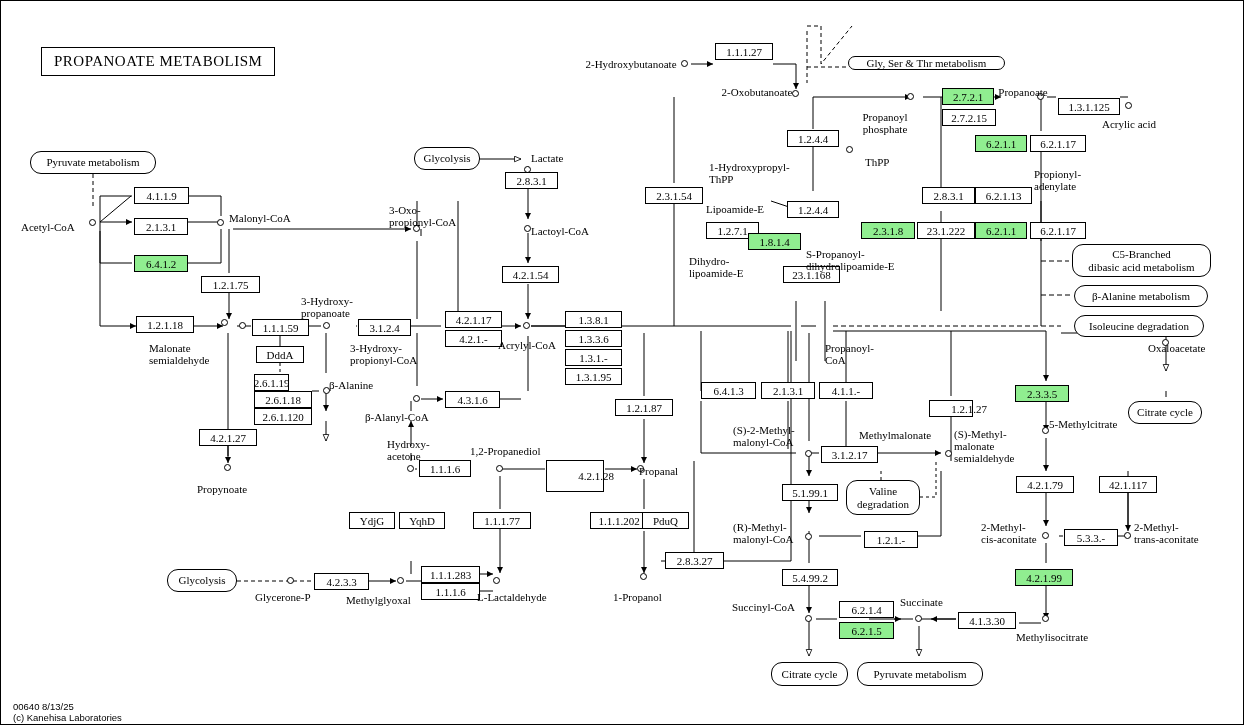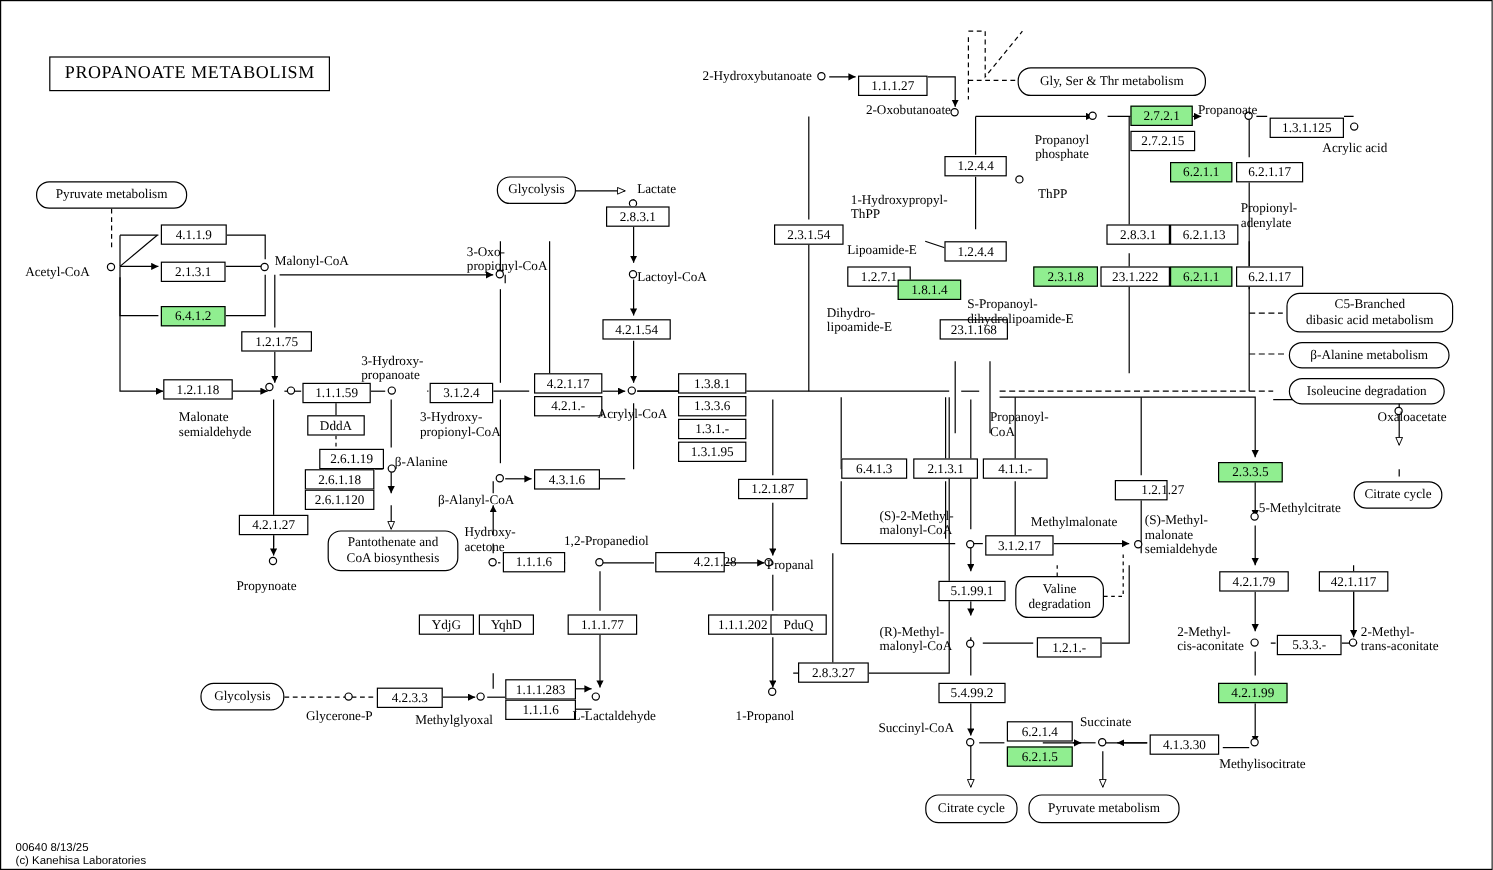--- a/index.html
+++ b/index.html
@@ -274,33 +274,32 @@
   <div class="node" style="left:804px;top:614px;"></div>
   <div class="node" style="left:914px;top:614px;"></div>
   <div class="node" style="left:1041px;top:426px;"></div>
   <div class="node" style="left:1041px;top:531px;"></div>
   <div class="node" style="left:1123px;top:531px;"></div>
   <div class="node" style="left:1161px;top:338px;"></div>
   <div class="node" style="left:1041px;top:614px;"></div>
 
   <div class="footer" style="left:12px; top:700px;">00640 8/13/25
 (c) Kanehisa Laboratories</div>
-    <div class="roundbox" style="left: 847px; top: 55px; width: 157px; height: 24px; display: flex; align-items: center; justify-content: center;">Gly, Ser &amp; Thr metabolism</div>
+    <div class="roundbox" style="left: 847px; top: 55px; width: 157px; height: 14px; display: flex; align-items: center; justify-content: center;">Gly, Ser &amp; Thr metabolism</div>
     <div class="roundbox" style="left: 29px; top: 150px; width: 126px; height: 23px; display: flex; align-items: center; justify-content: center;">Pyruvate metabolism</div>
     <div class="roundbox" style="left: 413px; top: 146px; width: 66px; height: 23px; display: flex; align-items: center; justify-content: center;">Glycolysis</div>
     <div class="roundbox" style="left: 1071px; top: 243px; width: 139px; height: 33px; display: flex; align-items: center; justify-content: center;">C5-Branched<br>dibasic acid metabolism</div>
     <div class="roundbox" style="left: 1073px; top: 284px; width: 134px; height: 22px; display: flex; align-items: center; justify-content: center;">β-Alanine metabolism</div>
     <div class="roundbox" style="left: 1073px; top: 314px; width: 130px; height: 22px; display: flex; align-items: center; justify-content: center;">Isoleucine degradation</div>
     <div class="roundbox" style="left: 1127px; top: 400px; width: 74px; height: 23px; display: flex; align-items: center; justify-content: center;">Citrate cycle</div>
-    <div class="roundbox" style="left: 272px; top: 441px; width: 109px; height: 34px; display: flex; align-items: center; justify-content: center;">Pantothenate and<br>CoA biosynthesis</div>
     <div class="roundbox" style="left: 845px; top: 479px; width: 74px; height: 35px; display: flex; align-items: center; justify-content: center;">Valine<br>degradation</div>
     <div class="roundbox" style="left: 166px; top: 568px; width: 70px; height: 23px; display: flex; align-items: center; justify-content: center;">Glycolysis</div>
     <div class="roundbox" style="left: 770px; top: 661px; width: 77px; height: 24px; display: flex; align-items: center; justify-content: center;">Citrate cycle</div>
     <div class="roundbox" style="left: 856px; top: 661px; width: 126px; height: 24px; display: flex; align-items: center; justify-content: center;">Pyruvate metabolism</div>
-    <div class="box" style="left: 714px; top: 62px; width: 58px; height: 17px; display: flex; align-items: center; justify-content: center;">1.1.1.27</div>
+    <div class="box" style="left: 714px; top: 42px; width: 58px; height: 17px; display: flex; align-items: center; justify-content: center;">1.1.1.27</div>
     <div class="box green" style="left: 941px; top: 87px; width: 52px; height: 17px; display: flex; align-items: center; justify-content: center;">2.7.2.1</div>
     <div class="box" style="left: 1057px; top: 97px; width: 62px; height: 17px; display: flex; align-items: center; justify-content: center;">1.3.1.125</div>
     <div class="box" style="left: 941px; top: 108px; width: 54px; height: 17px; display: flex; align-items: center; justify-content: center;">2.7.2.15</div>
     <div class="box" style="left: 786px; top: 129px; width: 52px; height: 17px; display: flex; align-items: center; justify-content: center;">1.2.4.4</div>
     <div class="box green" style="left: 974px; top: 134px; width: 52px; height: 17px; display: flex; align-items: center; justify-content: center;">6.2.1.1</div>
     <div class="box" style="left: 1029px; top: 134px; width: 56px; height: 17px; display: flex; align-items: center; justify-content: center;">6.2.1.17</div>
     <div class="box" style="left: 133px; top: 186px; width: 55px; height: 17px; display: flex; align-items: center; justify-content: center;">4.1.1.9</div>
     <div class="box" style="left: 644px; top: 186px; width: 58px; height: 17px; display: flex; align-items: center; justify-content: center;">2.3.1.54</div>
     <div class="box" style="left: 504px; top: 171px; width: 53px; height: 17px; display: flex; align-items: center; justify-content: center;">2.8.3.1</div>
     <div class="box" style="left: 133px; top: 217px; width: 54px; height: 17px; display: flex; align-items: center; justify-content: center;">2.1.3.1</div>
@@ -320,34 +319,34 @@
     <div class="box" style="left: 135px; top: 315px; width: 58px; height: 17px; display: flex; align-items: center; justify-content: center;">1.2.1.18</div>
     <div class="box" style="left: 251px; top: 318px; width: 57px; height: 17px; display: flex; align-items: center; justify-content: center;">1.1.1.59</div>
     <div class="box" style="left: 357px; top: 318px; width: 53px; height: 17px; display: flex; align-items: center; justify-content: center;">3.1.2.4</div>
     <div class="box" style="left: 444px; top: 310px; width: 57px; height: 17px; display: flex; align-items: center; justify-content: center;">4.2.1.17</div>
     <div class="box" style="left: 444px; top: 329px; width: 57px; height: 17px; display: flex; align-items: center; justify-content: center;">4.2.1.-</div>
     <div class="box" style="left: 564px; top: 310px; width: 57px; height: 17px; display: flex; align-items: center; justify-content: center;">1.3.8.1</div>
     <div class="box" style="left: 564px; top: 329px; width: 57px; height: 17px; display: flex; align-items: center; justify-content: center;">1.3.3.6</div>
     <div class="box" style="left: 564px; top: 348px; width: 57px; height: 17px; display: flex; align-items: center; justify-content: center;">1.3.1.-</div>
     <div class="box" style="left: 564px; top: 367px; width: 57px; height: 17px; display: flex; align-items: center; justify-content: center;">1.3.1.95</div>
     <div class="box" style="left: 255px; top: 345px; width: 48px; height: 17px; display: flex; align-items: center; justify-content: center;">DddA</div>
-    <div class="box" style="left: 253px; top: 373px; width: 54px; height: 17px; display: flex; align-items: center; justify-content: center; margin-left: 12px;">2.6.1.19</div>
+    <div class="box" style="left: 253px; top: 373px; width: 35px; height: 17px; display: flex; align-items: center; justify-content: center;">2.6.1.19</div>
     <div class="box" style="left: 253px; top: 390px; width: 58px; height: 17px; display: flex; align-items: center; justify-content: center;">2.6.1.18</div>
     <div class="box" style="left: 253px; top: 407px; width: 58px; height: 17px; display: flex; align-items: center; justify-content: center;">2.6.1.120</div>
     <div class="box" style="left: 444px; top: 390px; width: 55px; height: 17px; display: flex; align-items: center; justify-content: center;">4.3.1.6</div>
     <div class="box" style="left: 614px; top: 398px; width: 58px; height: 17px; display: flex; align-items: center; justify-content: center;">1.2.1.87</div>
     <div class="box" style="left: 700px; top: 381px; width: 55px; height: 17px; display: flex; align-items: center; justify-content: center;">6.4.1.3</div>
     <div class="box" style="left: 760px; top: 381px; width: 54px; height: 17px; display: flex; align-items: center; justify-content: center;">2.1.3.1</div>
     <div class="box" style="left: 818px; top: 381px; width: 54px; height: 17px; display: flex; align-items: center; justify-content: center;">4.1.1.-</div>
     <div class="box" style="left: 928px; top: 399px; width: 41px; height: 17px; display: flex; align-items: center; justify-content: center; padding-left: 39px;">1.2.1.27</div>
     <div class="box green" style="left: 1014px; top: 384px; width: 54px; height: 17px; display: flex; align-items: center; justify-content: center;">2.3.3.5</div>
     <div class="box" style="left: 198px; top: 428px; width: 58px; height: 17px; display: flex; align-items: center; justify-content: center;">4.2.1.27</div>
     <div class="box" style="left: 820px; top: 445px; width: 57px; height: 17px; display: flex; align-items: center; justify-content: center;">3.1.2.17</div>
     <div class="box" style="left: 418px; top: 459px; width: 52px; height: 17px; display: flex; align-items: center; justify-content: center;">1.1.1.6</div>
-    <div class="box" style="left: 545px; top: 459px; width: 58px; height: 17px; display: flex; align-items: center; justify-content: center; padding-left: 45px;">4.2.1.28</div>
+    <div class="box" style="left: 545px; top: 459px; width: 58px; height: 32px; display: flex; align-items: center; justify-content: center; padding-left: 45px;">4.2.1.28</div>
     <div class="box" style="left: 1015px; top: 475px; width: 58px; height: 17px; display: flex; align-items: center; justify-content: center;">4.2.1.79</div>
     <div class="box" style="left: 1098px; top: 475px; width: 58px; height: 17px; display: flex; align-items: center; justify-content: center;">42.1.117</div>
     <div class="box" style="left: 781px; top: 483px; width: 56px; height: 17px; display: flex; align-items: center; justify-content: center;">5.1.99.1</div>
     <div class="box" style="left: 348px; top: 511px; width: 46px; height: 17px; display: flex; align-items: center; justify-content: center;">YdjG</div>
     <div class="box" style="left: 398px; top: 511px; width: 46px; height: 17px; display: flex; align-items: center; justify-content: center;">YqhD</div>
     <div class="box" style="left: 472px; top: 511px; width: 58px; height: 17px; display: flex; align-items: center; justify-content: center;">1.1.1.77</div>
     <div class="box" style="left: 589px; top: 511px; width: 58px; height: 17px; display: flex; align-items: center; justify-content: center;">1.1.1.202</div>
     <div class="box" style="left: 641px; top: 511px; width: 47px; height: 17px; display: flex; align-items: center; justify-content: center;">PduQ</div>
     <div class="box" style="left: 863px; top: 530px; width: 54px; height: 17px; display: flex; align-items: center; justify-content: center;">1.2.1.-</div>
     <div class="box" style="left: 1063px; top: 528px; width: 54px; height: 17px; display: flex; align-items: center; justify-content: center;">5.3.3.-</div>

